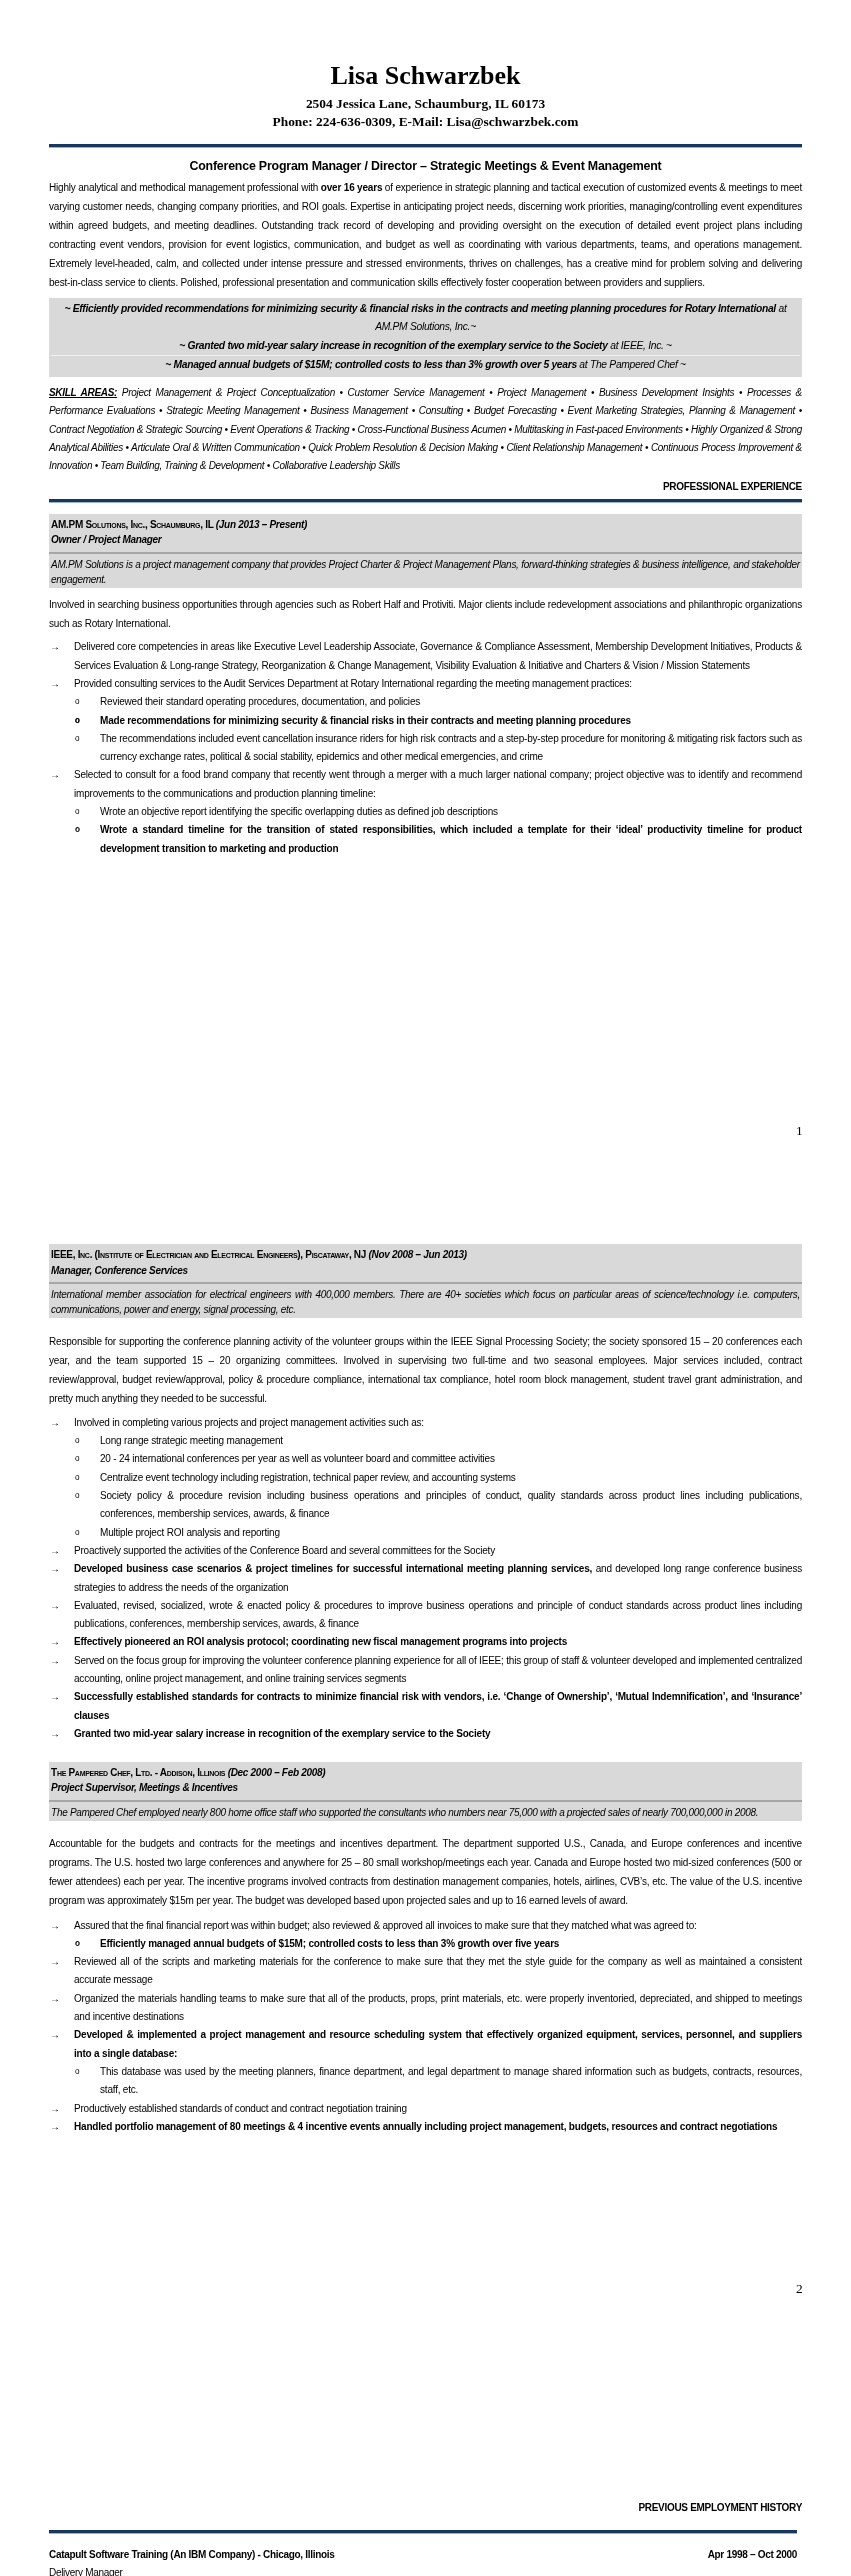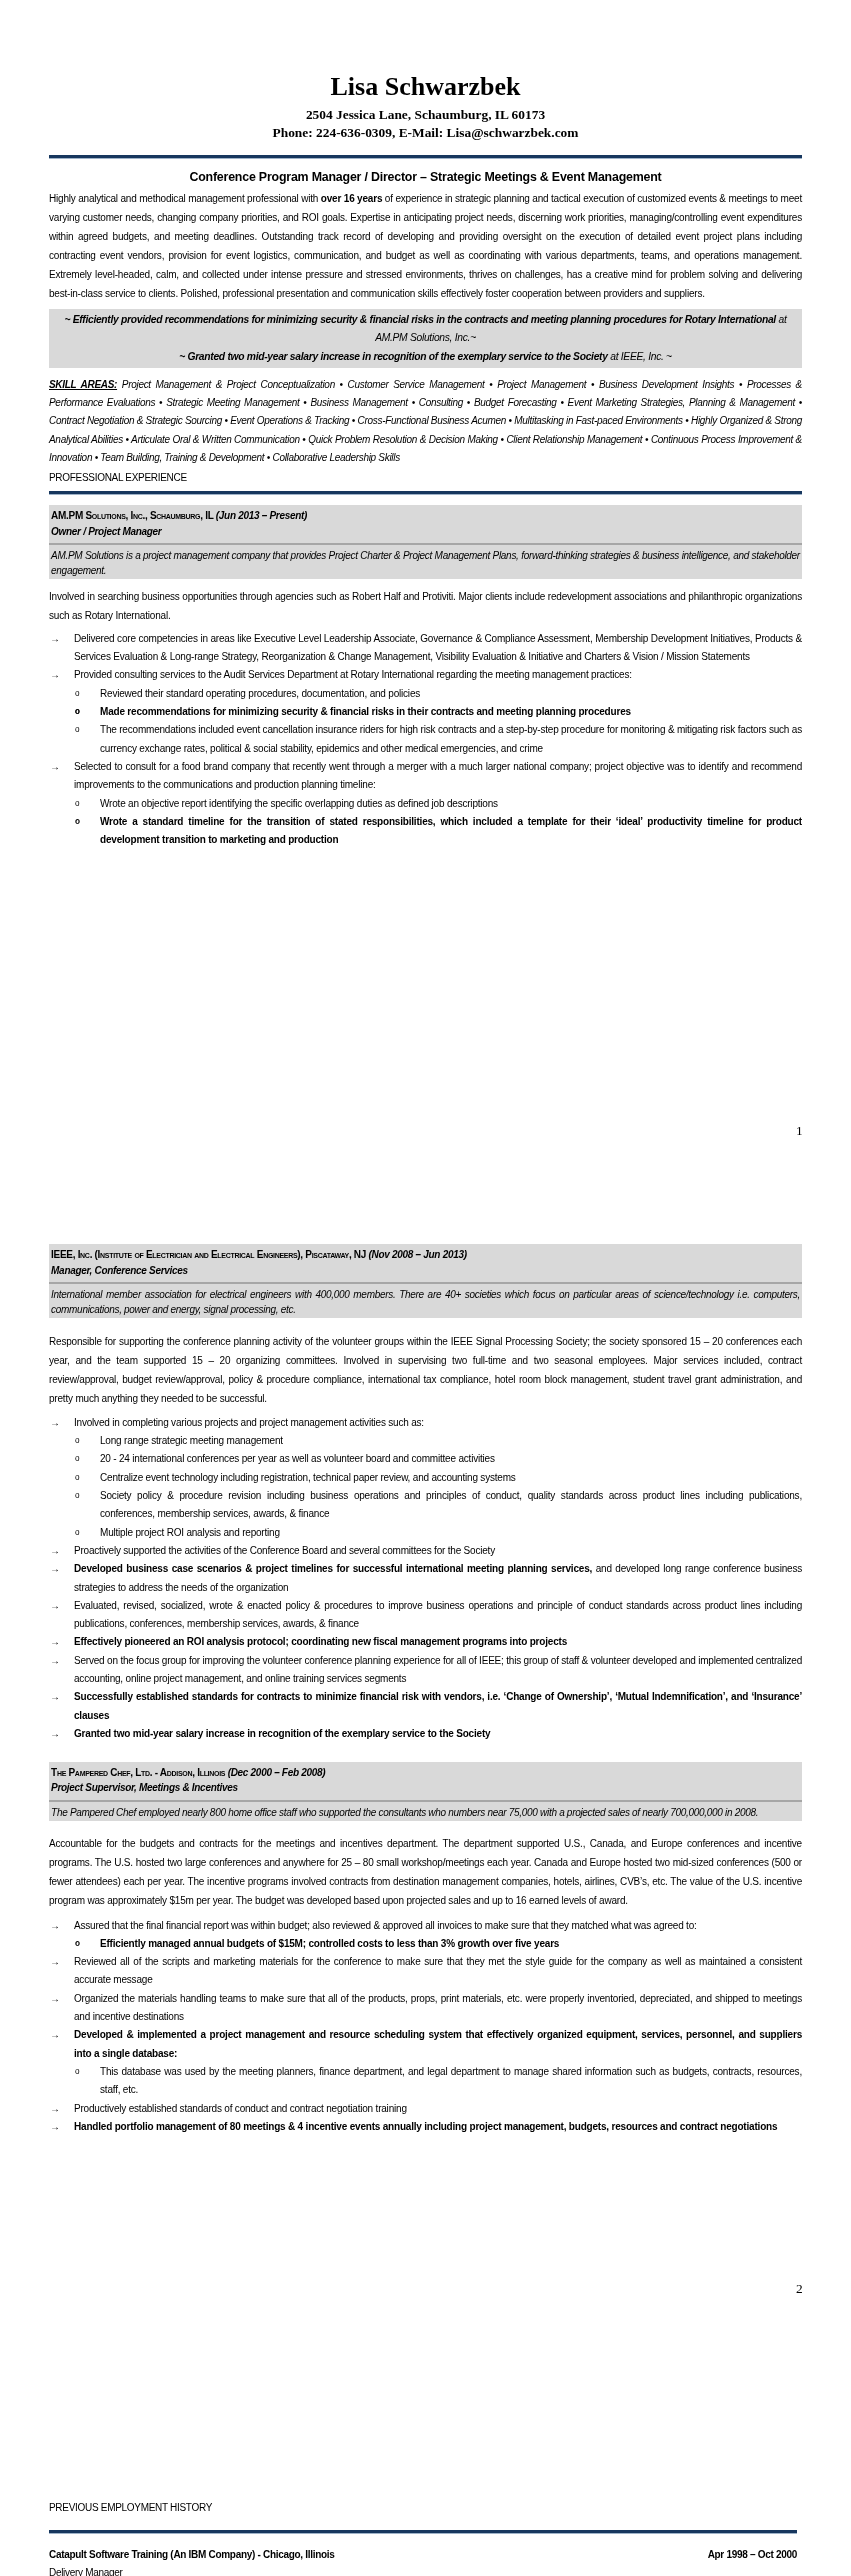--- a/index.html
+++ b/index.html
@@ -10,54 +10,55 @@
   .serif { font-family: "Liberation Serif", serif; }
   .name { text-align: center; font-weight: bold; font-size: 26px; line-height: 29px; }
   .addr { text-align: center; font-weight: bold; font-size: 13.4px; line-height: 17.5px; }
   .rule { height: 3.1px; background: #17375e; border-bottom: 1px solid #9fb3c8; }
   .headline { text-align: center; font-weight: bold; font-size: 12.4px; line-height: 15.5px; letter-spacing: -0.2px; }
   p, .just { text-align: justify; font-size: 10px; line-height: 19px; margin: 0; letter-spacing: -0.2px; }
   .band { background: #d9d9d9; padding: 2.1px 2.1px; }
   .band .line { text-align: center; font-size: 10.3px; line-height: 18.5px; font-style: italic; letter-spacing: -0.3px; }
   .skills { font-style: italic; text-align: justify; font-size: 10px; line-height: 18.3px; letter-spacing: -0.3px; }
   .u { text-decoration: underline; font-weight: bold; }
-  .sec-title { text-align: left; font-weight: normal; font-size: 10px; line-height: 13.4px; letter-spacing: -0.3px; }
+  .sec-title { text-align: right; font-weight: bold; font-size: 10px; line-height: 13.4px; letter-spacing: -0.3px; }
   .job-head { background: #d9d9d9; padding: 3.1px 2.1px 4.1px 2.1px; border-bottom: 2.1px solid #a6a6a6; }
   .job-head .co { font-weight: bold; font-size: 10px; line-height: 15.5px; letter-spacing: -0.3px; font-variant: small-caps; }
   .job-head .co i { font-variant: normal; }
   .job-head .role { font-weight: bold; font-style: italic; font-size: 10px; line-height: 15.5px; letter-spacing: -0.3px; }
   .job-desc { background: #d9d9d9; font-style: italic; font-size: 10px; line-height: 15px; text-align: justify; padding: 3.1px 2.1px 1px 2.1px; letter-spacing: -0.3px; }
   ul.arrow { list-style: none; padding: 0; margin: 0; }
   ul.arrow > li { position: relative; padding-left: 25px; text-align: justify; font-size: 10px; line-height: 18.3px; letter-spacing: -0.2px; }
   ul.arrow > li > .bul { position: absolute; left: 1px; top: 0; }
   ul.circ { list-style: none; padding: 0; margin: 0; }
   ul.circ > li { position: relative; padding-left: 25px; margin-left: 26px; text-align: justify; font-size: 10px; line-height: 18.3px; letter-spacing: -0.2px; }
   ul.circ > li > .bul { position: absolute; left: 0; top: 0; font-size: 8.2px; }
   .b { font-weight: bold; }
   .pnum { position: absolute; font-family: "Liberation Serif", serif; font-size: 13.4px; }
   .row { display: flex; justify-content: space-between; font-size: 10px; line-height: 17.5px; letter-spacing: -0.3px; }
 </style>
 </head>
 <body>
 
 <div class="page" style="top:0;height:1206px;">
-  <div class="content" style="top:72px;">
+  <div class="content" style="top:61px;">
     <div class="name serif">Lisa Schwarzbek</div>
     <div class="addr serif" style="margin-top:5.2px;">2504 Jessica Lane, Schaumburg, IL 60173</div>
     <div class="addr serif">Phone: 224-636-0309, E-Mail: Lisa@schwarzbek.com</div>
     <div class="rule" style="margin-top:13.4px;"></div>
     <div class="headline" style="margin-top:11.3px;">Conference Program Manager / Director – Strategic Meetings &amp; Event Management</div>
 
     <p style="margin-top:3.1px;">
       <span>Highly analytical and methodical management professional with </span><b>over 16 years</b><span> of experience in strategic planning and tactical execution of customized events &amp; meetings to meet varying customer needs, changing company priorities, and ROI goals. Expertise in anticipating project needs, discerning work priorities, managing/controlling event expenditures within agreed budgets, and meeting deadlines. Outstanding track record of developing and providing oversight on the execution of detailed event project plans including contracting event vendors, provision for event logistics, communication, and budget as well as coordinating with various departments, teams, and operations management. Extremely level-headed, calm, and collected under intense pressure and stressed environments, thrives on challenges, has a creative mind for problem solving and delivering best-in-class service to clients. Polished, professional presentation and communication skills effectively foster cooperation between providers and suppliers.</span>
     </p>
 
     <div class="band" style="margin-top:6.2px;">
       <div class="line"><b>~ Efficiently provided recommendations for minimizing security &amp; financial risks in the contracts and meeting planning procedures for Rotary International</b><span> at AM.PM Solutions, Inc.~</span></div>
       <div class="line"><b>~ Granted two mid-year salary increase in recognition of the exemplary service to the Society</b><span> at IEEE, Inc. ~</span></div>
+      <div class="line" style="border-top:1px solid #f0f0f0;"><b>~ Managed annual budgets of $15M; controlled costs to less than 3% growth over 5 years</b><span> at The Pampered Chef ~</span></div>
     </div>
 
     <div class="skills" style="margin-top:7.2px;">
       <span class="u">SKILL AREAS:</span><span> Project Management &amp; Project Conceptualization • Customer Service Management • Project Management • Business Development Insights • Processes &amp; Performance Evaluations • Strategic Meeting Management • Business Management • Consulting • Budget Forecasting • Event Marketing Strategies, Planning &amp; Management • Contract Negotiation &amp; Strategic Sourcing • Event Operations &amp; Tracking • Cross-Functional Business Acumen • Multitasking in Fast-paced Environments • Highly Organized &amp; Strong Analytical Abilities • Articulate Oral &amp; Written Communication • Quick Problem Resolution &amp; Decision Making • Client Relationship Management • Continuous Process Improvement &amp; Innovation • Team Building, Training &amp; Development • Collaborative Leadership Skills</span>
     </div>
 
     <div class="sec-title" style="margin-top:4.1px;">PROFESSIONAL EXPERIENCE</div>
     <div class="rule" style="margin-top:6.2px;"></div>
 
     <div class="job-head" style="margin-top:10.3px;">

